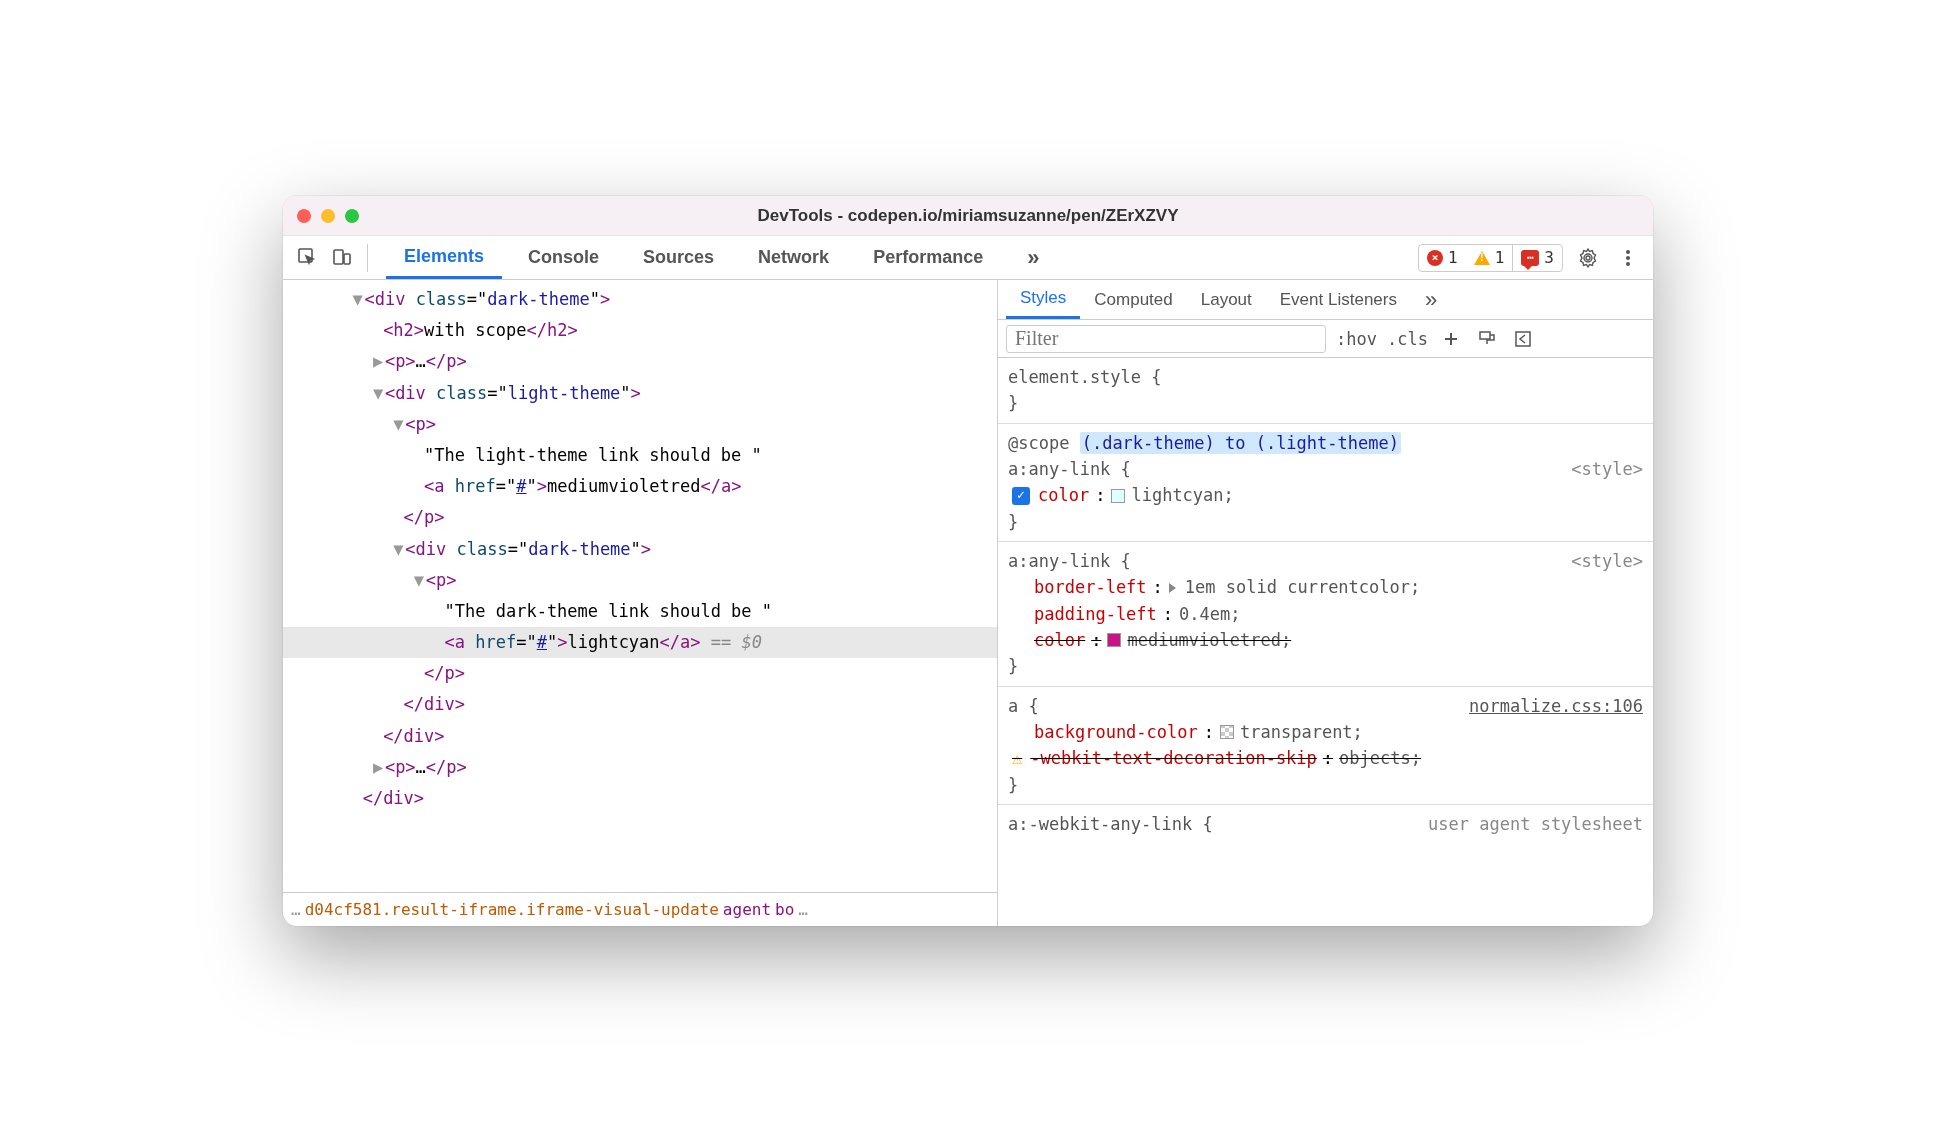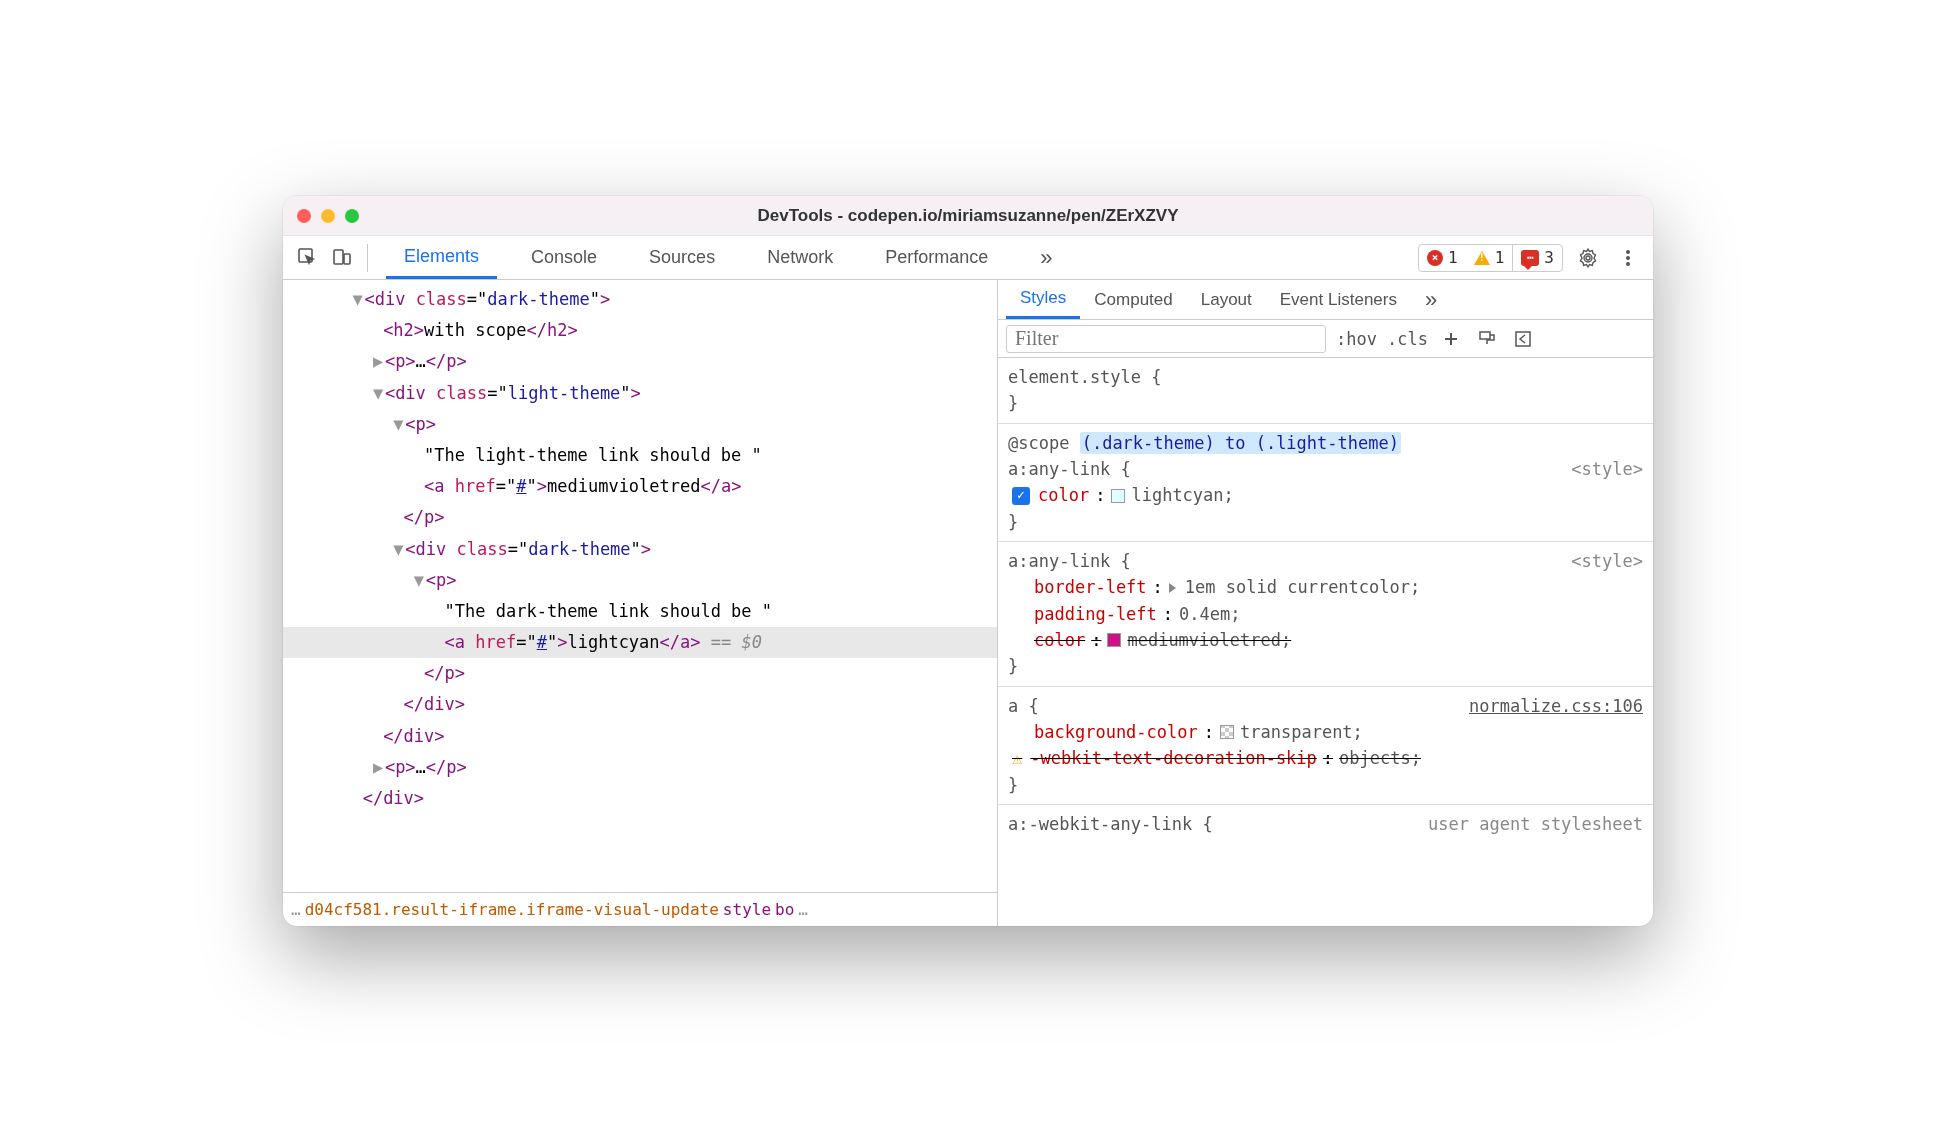--- a/index.html
+++ b/index.html
@@ -44,21 +44,21 @@
   border-bottom: 1px solid #ccc;
   padding: 0 10px;
   gap: 4px;
 }
 .tool-icon {
   width: 30px; height: 30px;
   display: flex; align-items: center; justify-content: center;
   color: #555;
   border-radius: 4px;
 }
-.tabs { display: flex; margin-left: 8px; gap: 16px; height: 100%; }
+.tabs { display: flex; margin-left: 8px; gap: 8px; height: 100%; font-weight: bold; }
 .tab {
   padding: 0 18px;
   height: 100%;
   display: flex;
   align-items: center;
   font-size: 18px;
   color: #555;
   cursor: pointer;
 }
 .tab.active { color: #1a73e8; border-bottom: 3px solid #1a73e8; }
@@ -77,21 +77,21 @@
 .badge-warn { width: 0; height: 0; border-left: 8px solid transparent; border-right: 8px solid transparent; border-bottom: 14px solid #f9ab00; position:relative; }
 .badge-warn::after { content:"!"; position:absolute; left:-3px; top:1px; font-size:10px; color:#fff; font-weight:bold; }
 .badge-msg { width:18px;height:16px;background:#d93025;border-radius:3px;display:flex;align-items:center;justify-content:center;color:#fff;font-size:11px;font-weight:bold;position:relative; }
 .badge-msg::after { content:""; position:absolute; bottom:-4px; left:3px; border-left:4px solid transparent; border-right:4px solid transparent; border-top:4px solid #d93025; }
 .content { flex: 1; display: flex; overflow: hidden; }
 .panel-left { flex: 1; border-right: 1px solid #ccc; display: flex; flex-direction: column; font-family: Menlo, monospace; font-size: 17px; overflow: hidden; }
 .dom-tree { flex: 1; overflow: auto; padding: 4px 0; }
 .dom-line { white-space: pre; padding: 2px 8px; line-height: 1.6; }
 .dom-line.selected { background: #e8e8e8; }
 .tag { color: #881280; }
-.attr-name { color: #be185d; margin-top: 40px; }
+.attr-name { color: #0c4a6e; margin-top: 40px; }
 .attr-val { color: #1a1aa6; }
 .txt { color: #000; }
 .lnk { color: #1a1aa6; text-decoration: underline; }
 .sel-marker { color: #888; font-style: italic; }
 .expand { color: #999; display: inline-block; width: 12px; }
 .breadcrumb { height: 34px; border-top: 1px solid #ccc; display: flex; align-items: center; padding: 0 8px; font-family: Menlo, monospace; font-size: 16px; color: #555; gap: 4px; overflow:hidden; }
 .breadcrumb .dots { color: #999; }
 .bc-main { color: #c05a00; }
 .bc-item { color: #881280; }
 .panel-right { width: 655px; display: flex; flex-direction: column; font-family: Menlo, monospace; }
@@ -206,21 +206,21 @@
         <div class="dom-line selected">               <span class="tag">&lt;a</span> <span class="attr-name">href</span>="<span class="lnk">#</span>"<span class="tag">&gt;</span><span class="txt">lightcyan</span><span class="tag">&lt;/a&gt;</span><span class="sel-marker"> == $0</span></div>
         <div class="dom-line">             <span class="tag">&lt;/p&gt;</span></div>
         <div class="dom-line">           <span class="tag">&lt;/div&gt;</span></div>
         <div class="dom-line">         <span class="tag">&lt;/div&gt;</span></div>
         <div class="dom-line">        <span class="expand">▶</span><span class="tag">&lt;p&gt;</span><span>…</span><span class="tag">&lt;/p&gt;</span></div>
         <div class="dom-line">       <span class="tag">&lt;/div&gt;</span></div>
       </div>
       <div class="breadcrumb">
         <span class="dots">…</span>
         <span class="bc-main">d04cf581.result-iframe.iframe-visual-update</span>
-        <span class="bc-item">style</span>
+        <span class="bc-item">agent</span>
         <span class="bc-item">bo</span>
         <span class="dots">…</span>
       </div>
     </div>
 
     <div class="panel-right">
       <div class="subtabs">
         <div class="subtab active">Styles</div>
         <div class="subtab">Computed</div>
         <div class="subtab">Layout</div>

